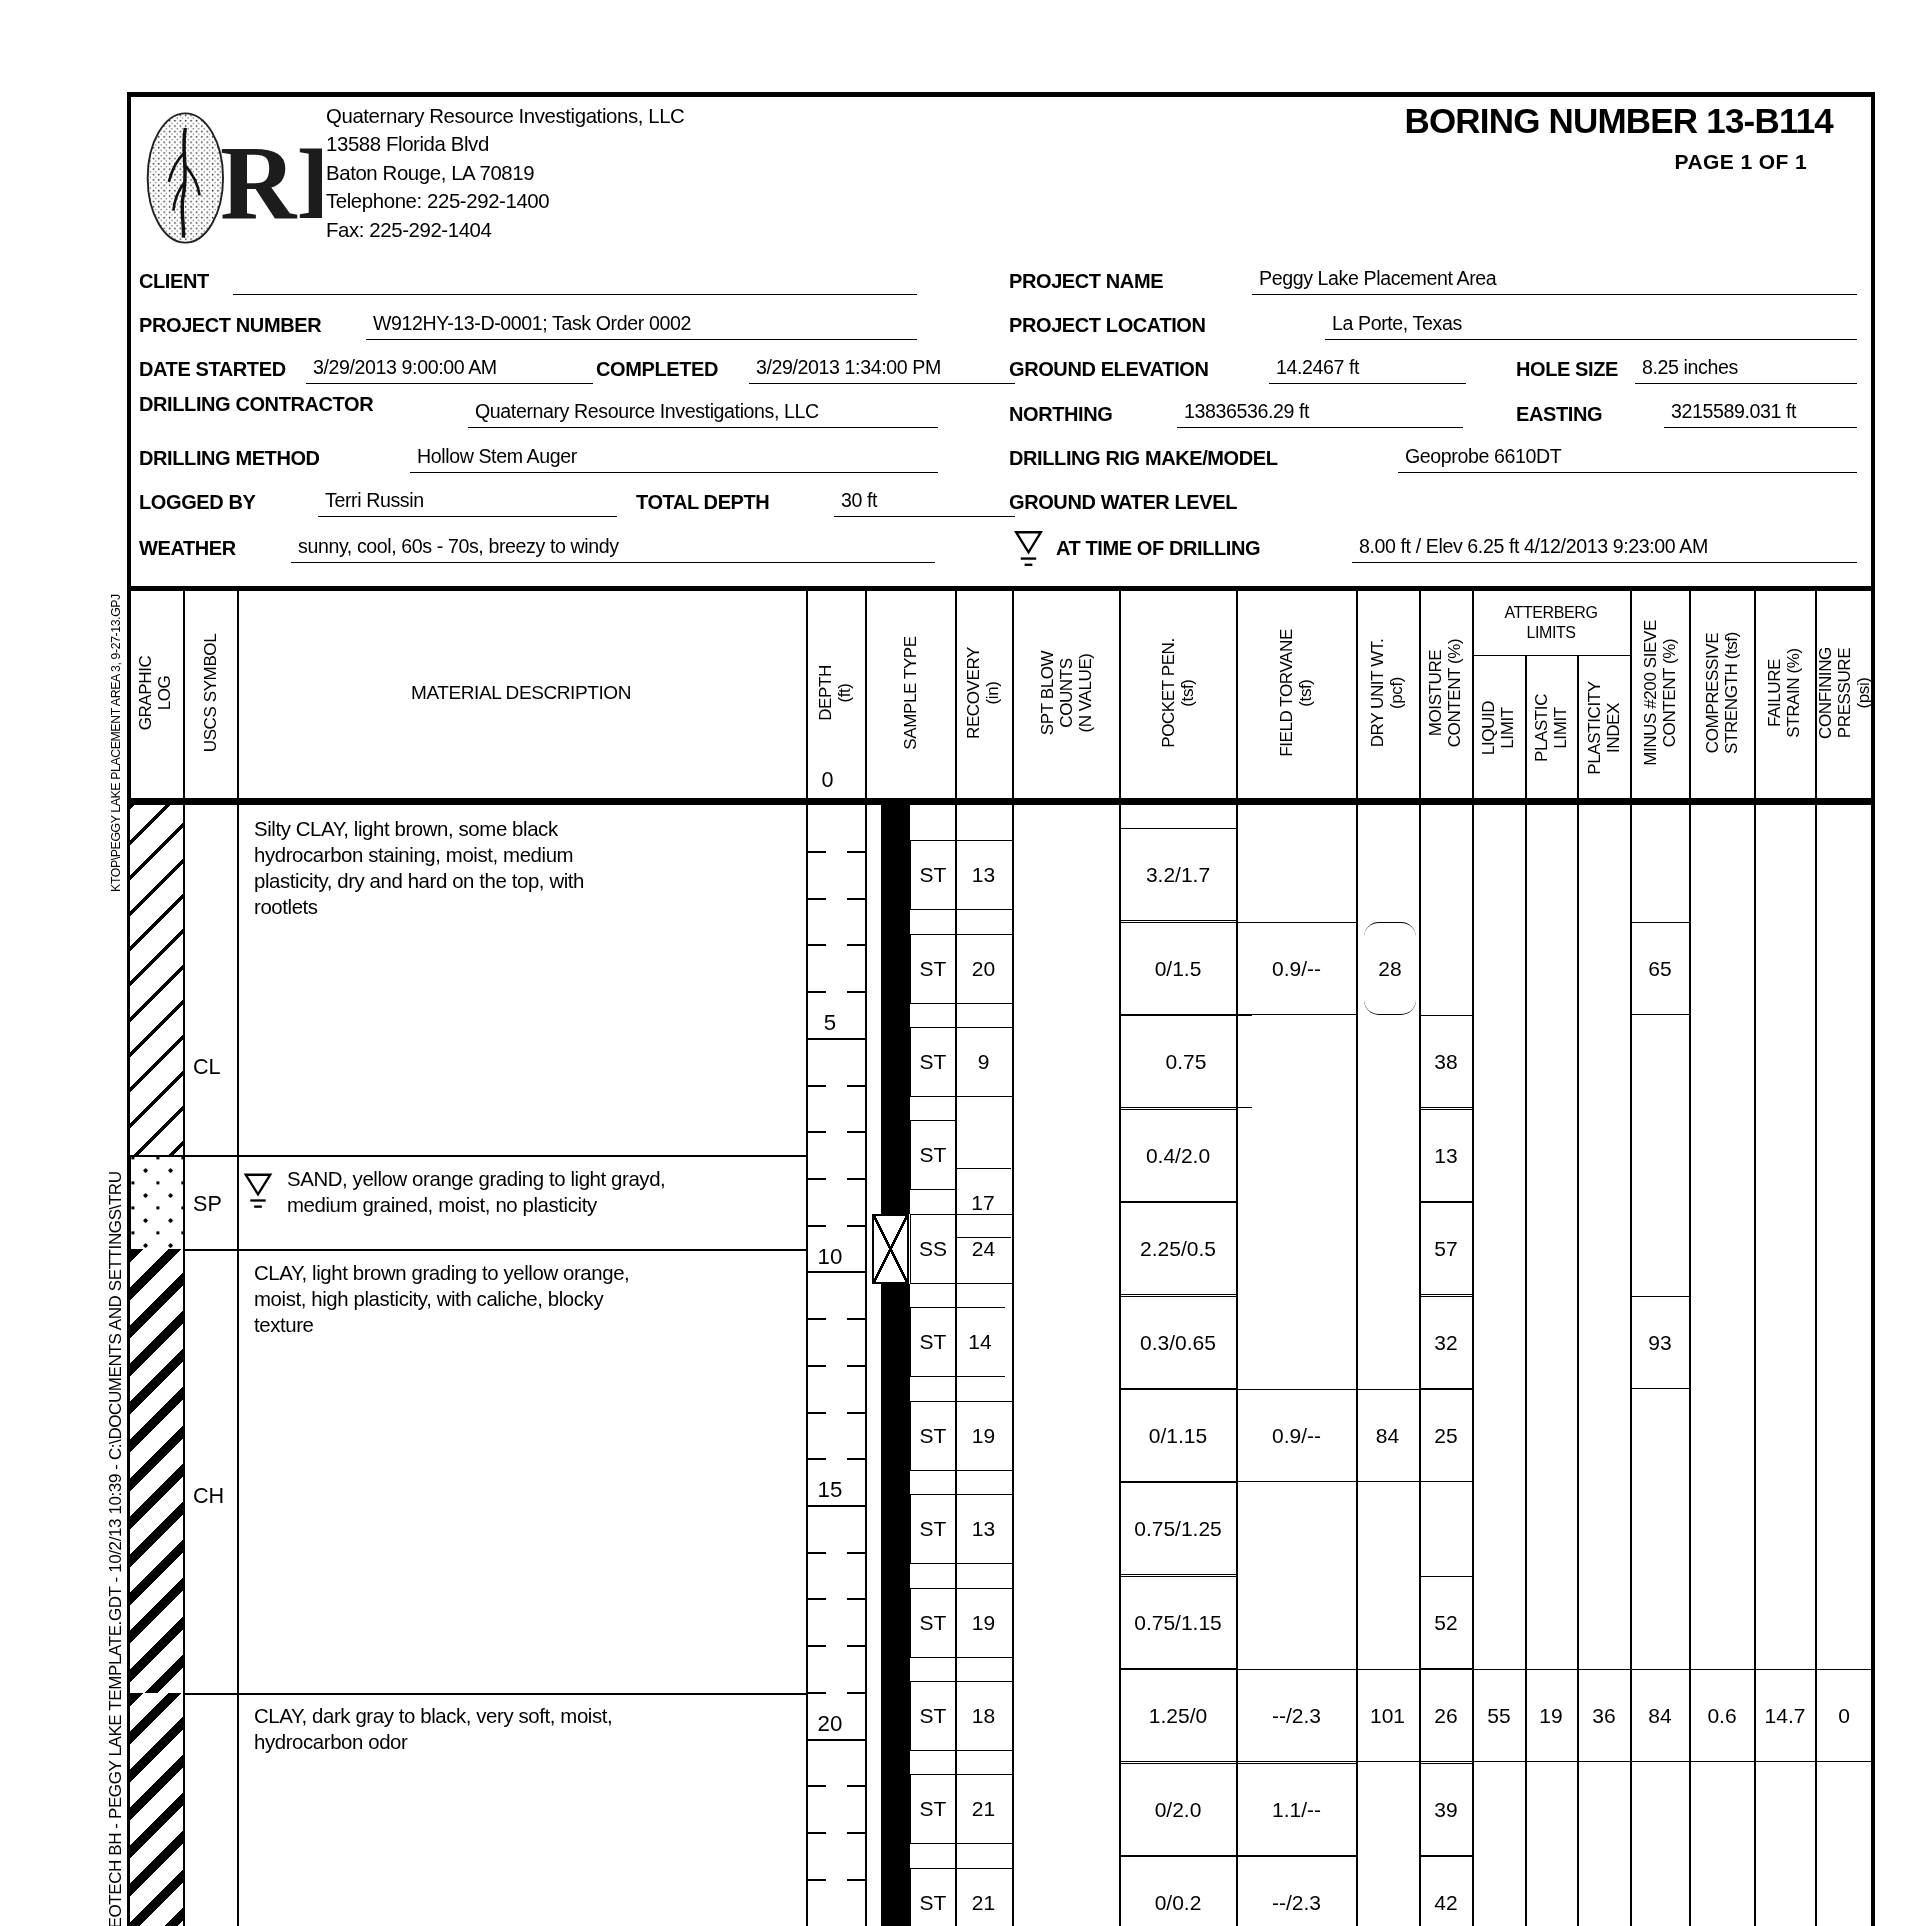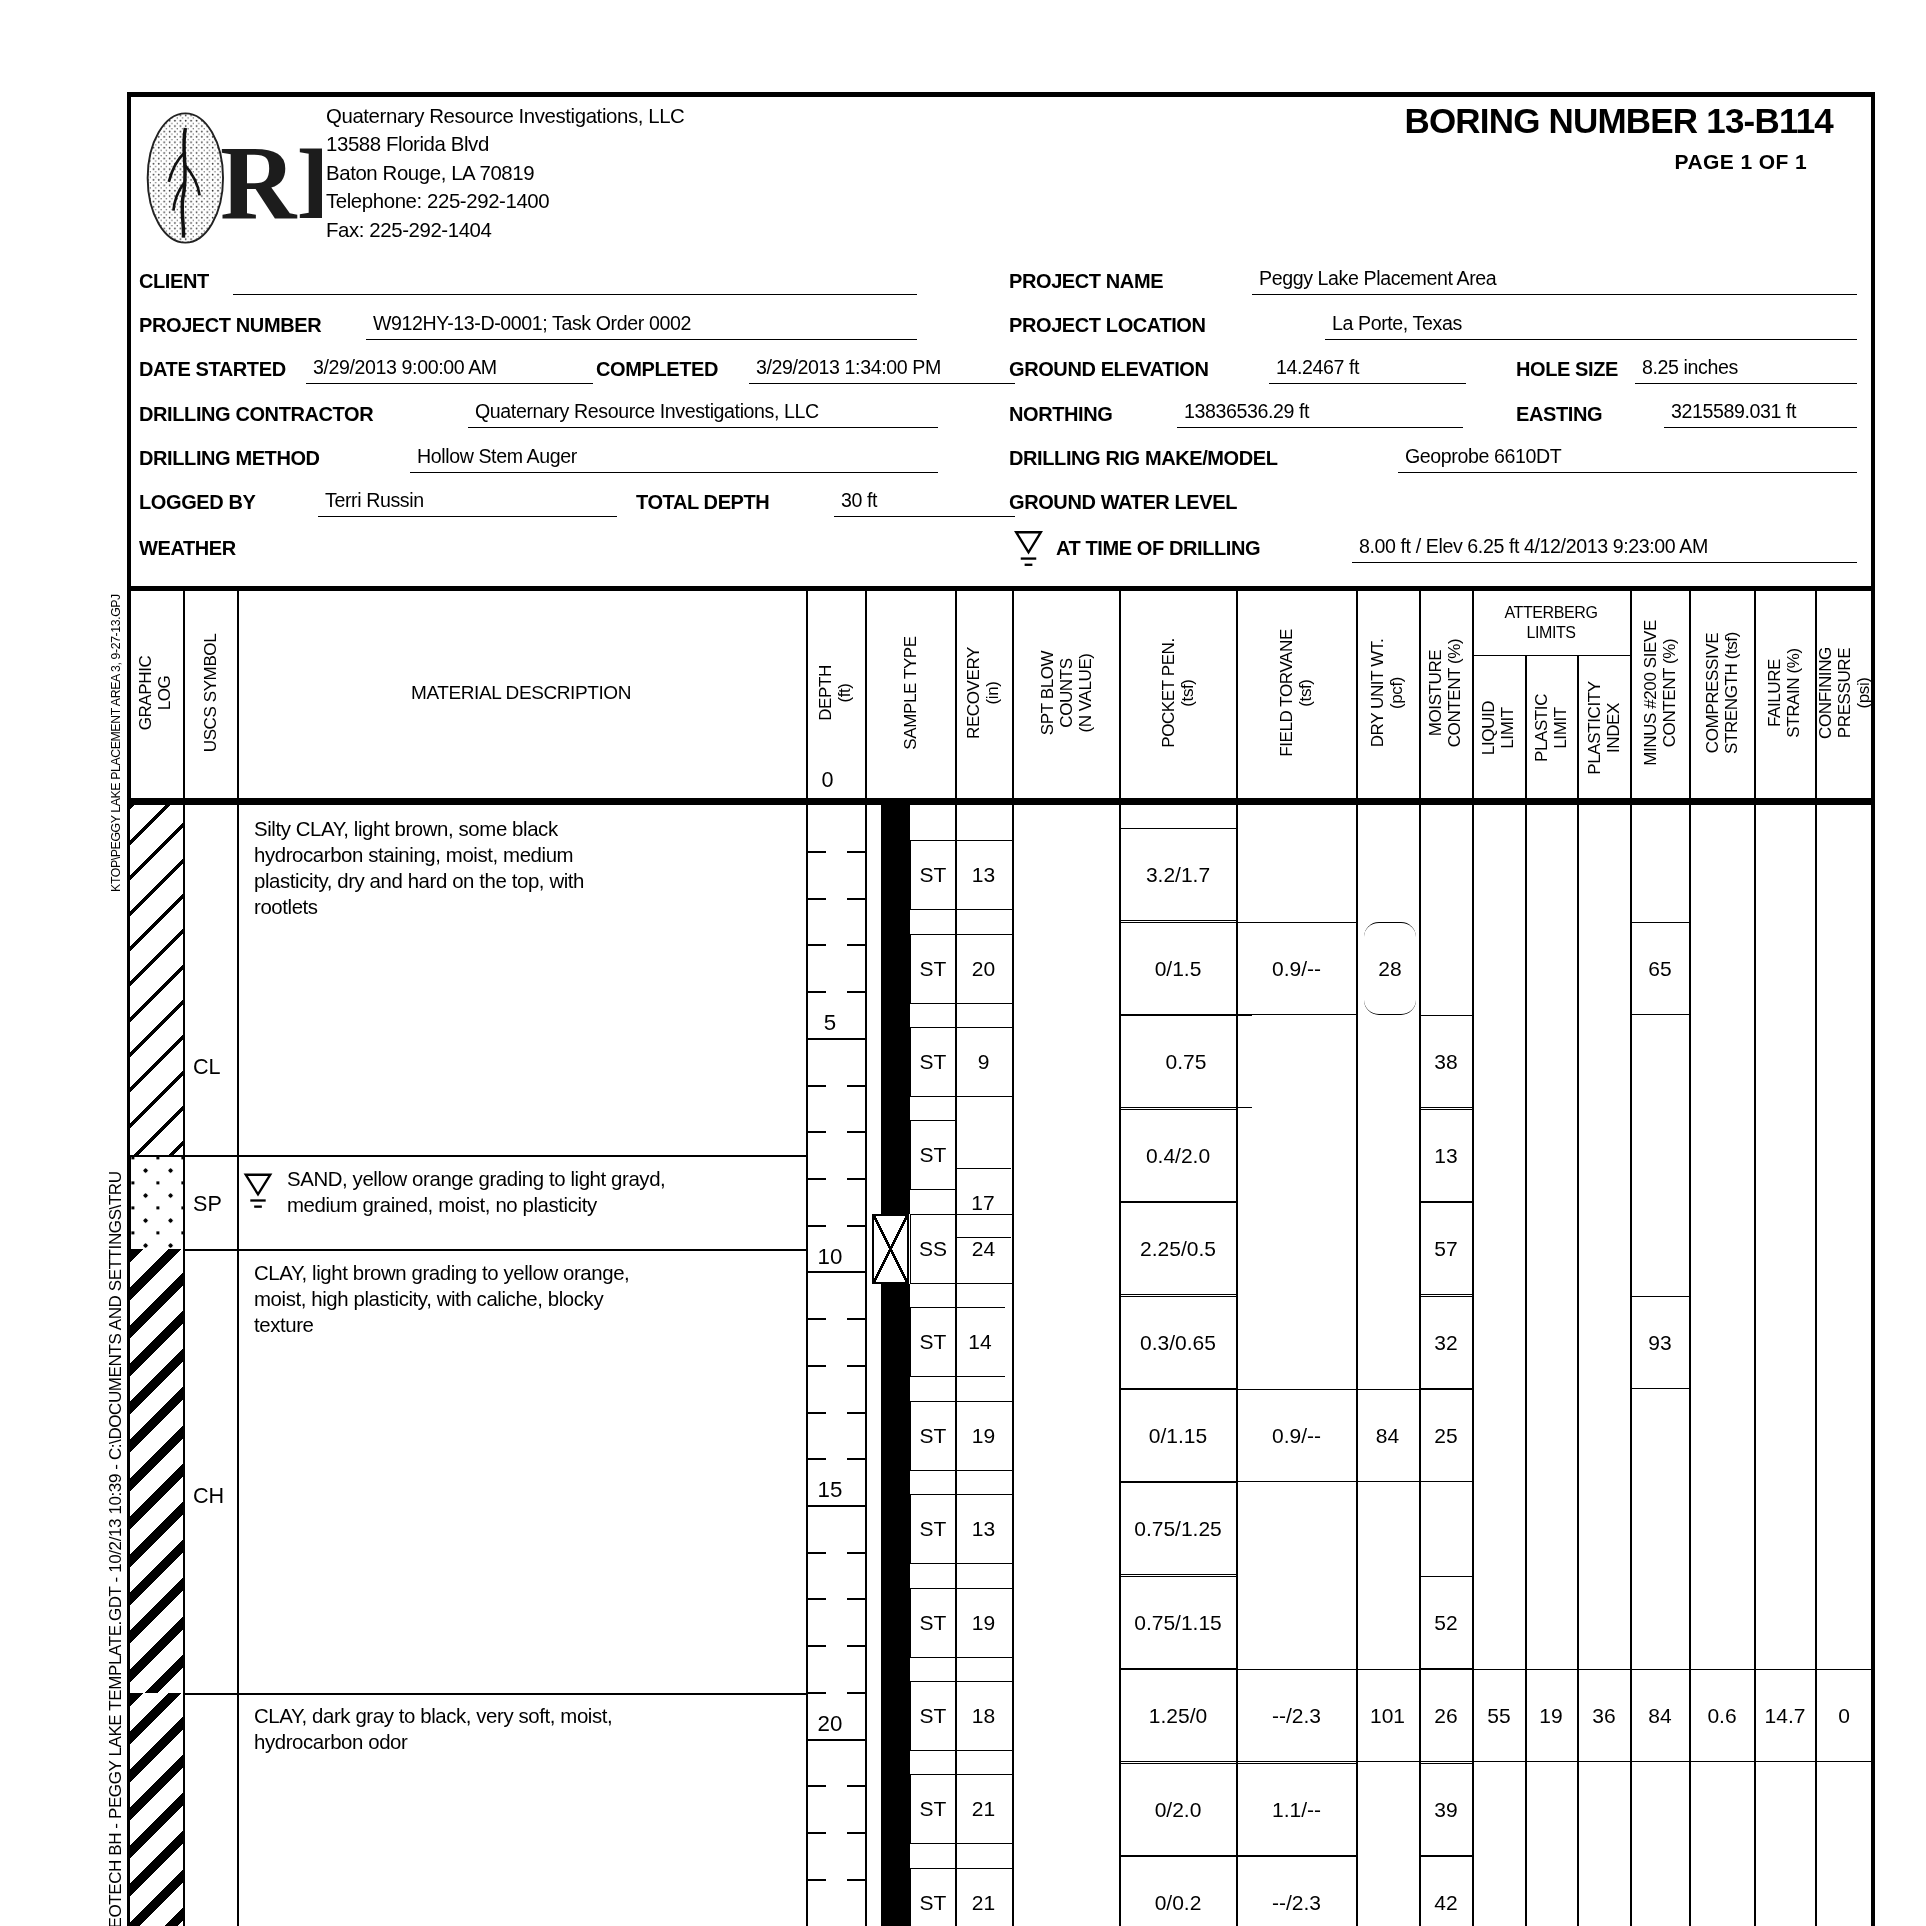--- a/index.html
+++ b/index.html
@@ -66,32 +66,33 @@
   <div class="val" style="left:233px;top:267px;width:672px"></div>
 
   <div class="lbl" style="left:139px;top:314px">PROJECT NUMBER</div>
   <div class="val" style="left:366px;top:312px;width:539px">W912HY-13-D-0001; Task Order 0002</div>
 
   <div class="lbl" style="left:139px;top:358px">DATE STARTED</div>
   <div class="val" style="left:306px;top:356px;width:275px">3/29/2013 9:00:00 AM</div>
   <div class="lbl" style="left:596px;top:358px">COMPLETED</div>
   <div class="val" style="left:749px;top:356px;width:254px">3/29/2013 1:34:00 PM</div>
 
-  <div class="lbl" style="left:139px;top:403px">DRILLING CONTRACTOR</div>
+  <div class="lbl" style="left:139px;top:393px">DRILLING CONTRACTOR</div>
   <div class="val" style="left:468px;top:400px;width:458px">Quaternary Resource Investigations, LLC</div>
 
   <div class="lbl" style="left:139px;top:447px">DRILLING METHOD</div>
   <div class="val" style="left:410px;top:445px;width:516px">Hollow Stem Auger</div>
 
   <div class="lbl" style="left:139px;top:491px">LOGGED BY</div>
   <div class="val" style="left:318px;top:489px;width:287px">Terri Russin</div>
   <div class="lbl" style="left:636px;top:491px">TOTAL DEPTH</div>
   <div class="val" style="left:834px;top:489px;width:169px">30 ft</div>
 
   <div class="lbl" style="left:139px;top:537px">WEATHER</div>
+  <div class="val" style="left:291px;top:535px;width:632px">sunny, cool, 60s - 70s, breezy to windy</div>
 
   <div class="lbl" style="left:1009px;top:270px">PROJECT NAME</div>
   <div class="val" style="left:1252px;top:267px;width:593px">Peggy Lake Placement Area</div>
 
   <div class="lbl" style="left:1009px;top:314px">PROJECT LOCATION</div>
   <div class="val" style="left:1325px;top:312px;width:520px">La Porte, Texas</div>
 
   <div class="lbl" style="left:1009px;top:358px">GROUND ELEVATION</div>
   <div class="val" style="left:1269px;top:356px;width:185px">14.2467 ft</div>
   <div class="lbl" style="left:1516px;top:358px">HOLE SIZE</div>

